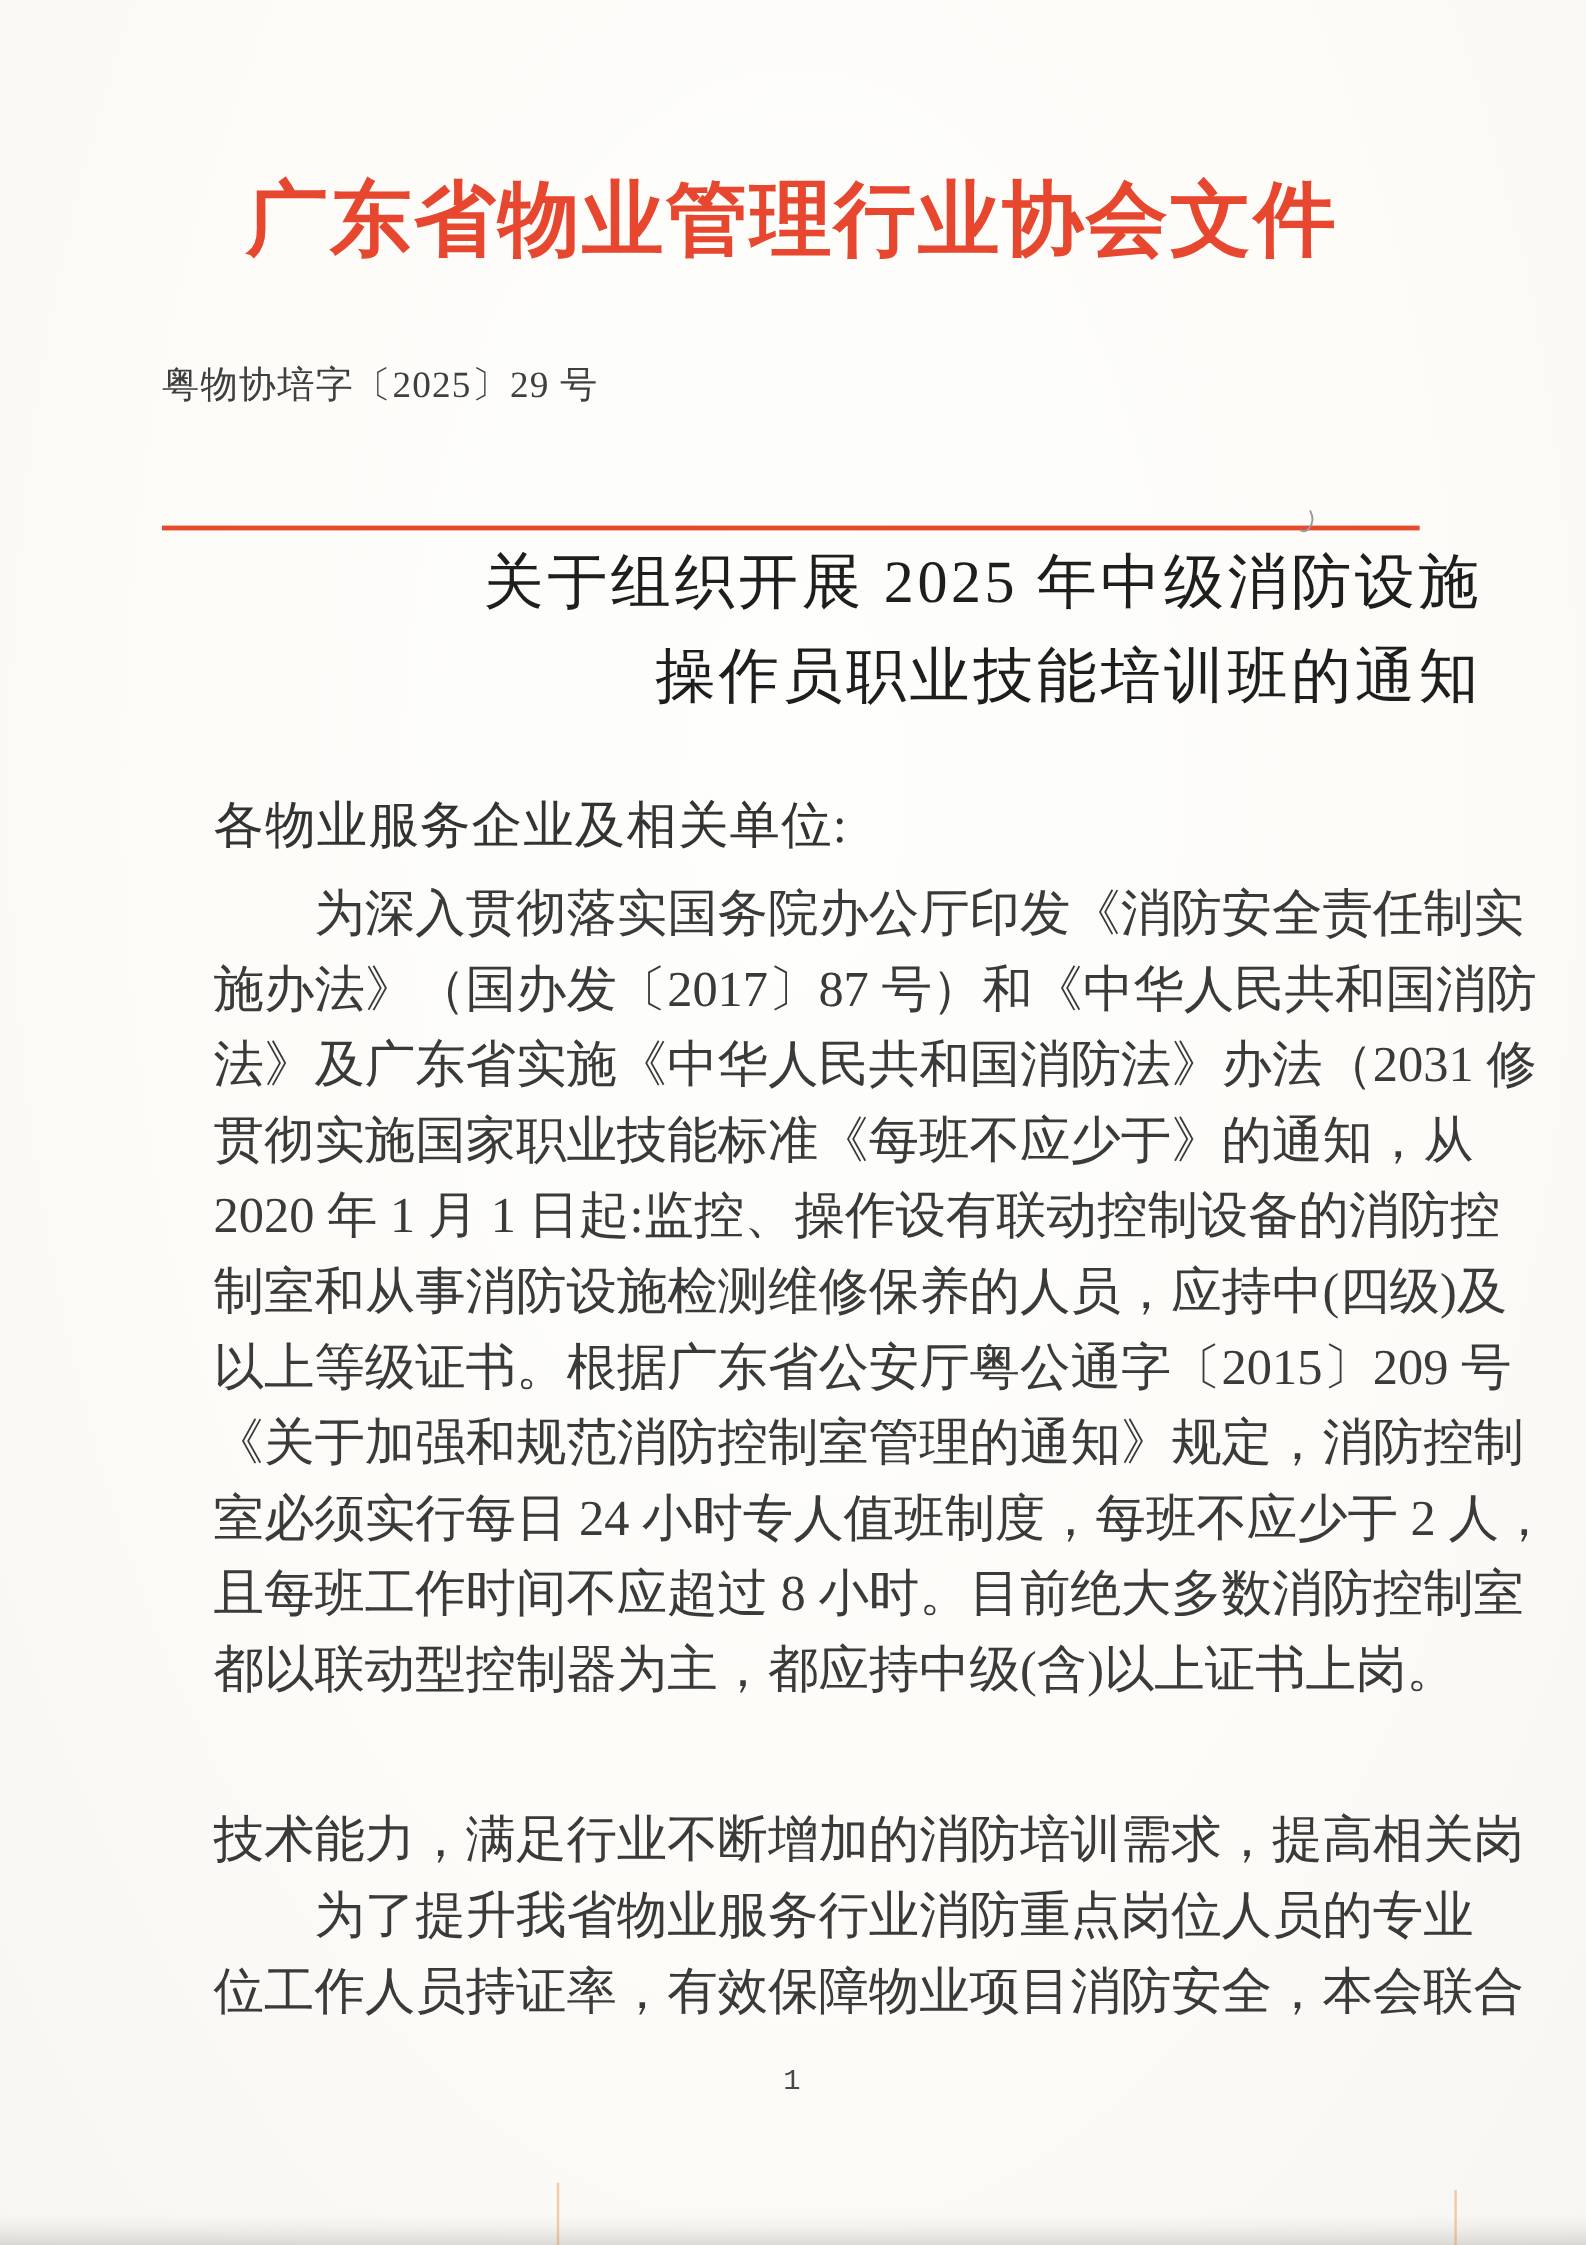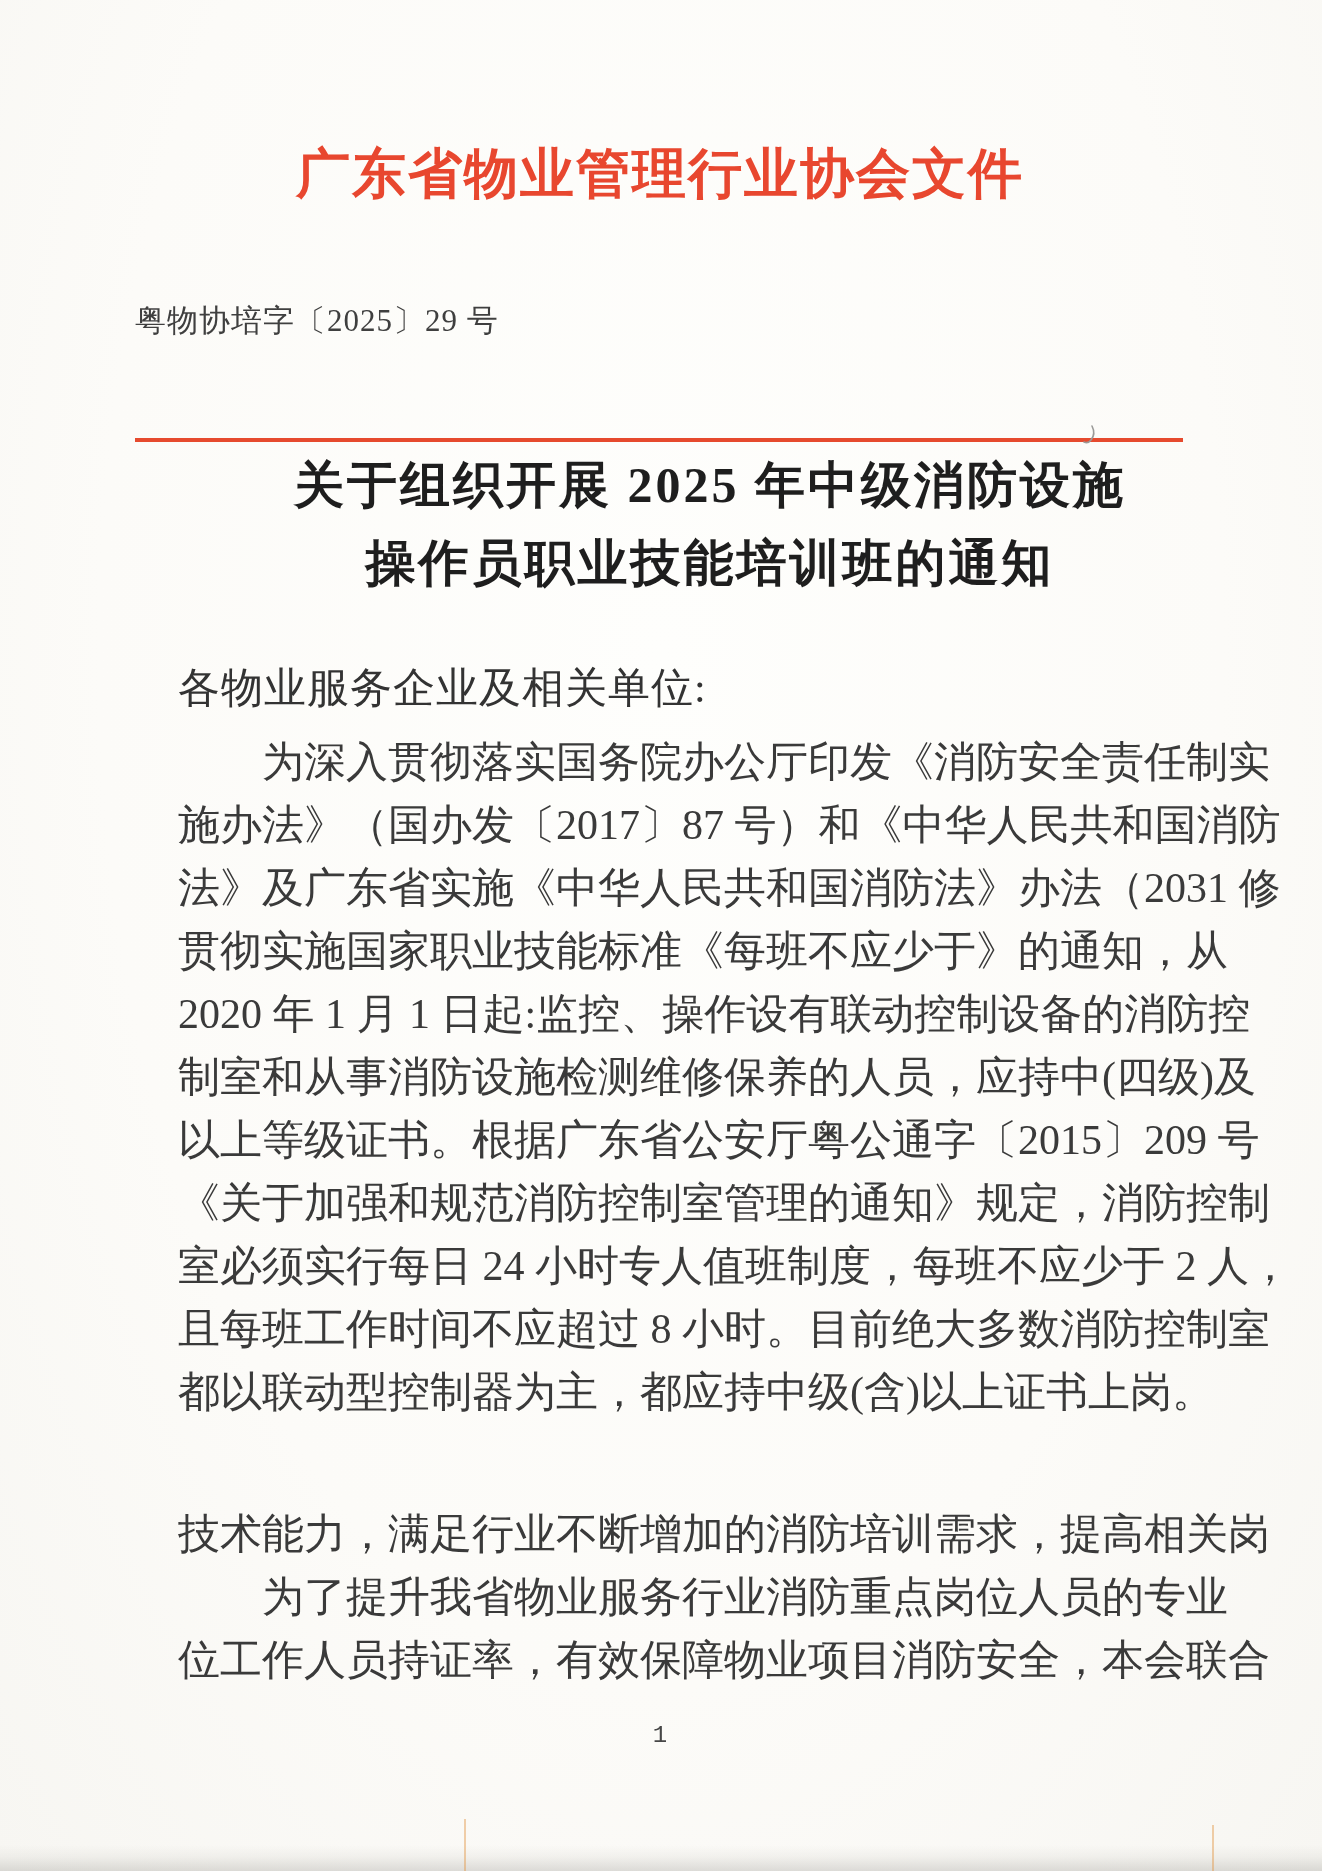--- a/index.html
+++ b/index.html
@@ -17,21 +17,21 @@
     overflow: hidden;
     font-family: "Liberation Serif", "DejaVu Serif", serif;
   }
   
   .letterhead {
     position: absolute;
     top: 138px;
     left: 135px;
     width: 1050px;
     text-align: center;
-    font-size: 54px;
+    font-size: 68px;
     font-weight: bold;
     letter-spacing: 2px;
     color: #e8472f;
     white-space: nowrap;
   }
   .doc-number {
     position: absolute;
     top: 300px;
     left: 135px;
     width: 1050px;
@@ -47,24 +47,24 @@
     left: 135px;
     width: 1048px;
     height: 4px;
     background: #e64a2e;
   }
   
   .notice-title {
     position: absolute;
     left: 135px;
     width: 1050px;
-    text-align: center;
+    text-align: right;
     transform: translateX(50px);
     font-size: 50px;
-    font-weight: bold;
+    font-weight: normal;
     letter-spacing: 3px;
     color: #1e1e1e;
     white-space: nowrap;
   }
   .notice-title.line1 { top: 452px; }
   .notice-title.line2 { top: 530px; }
   
   .salutation {
     position: absolute;
     top: 660px;

